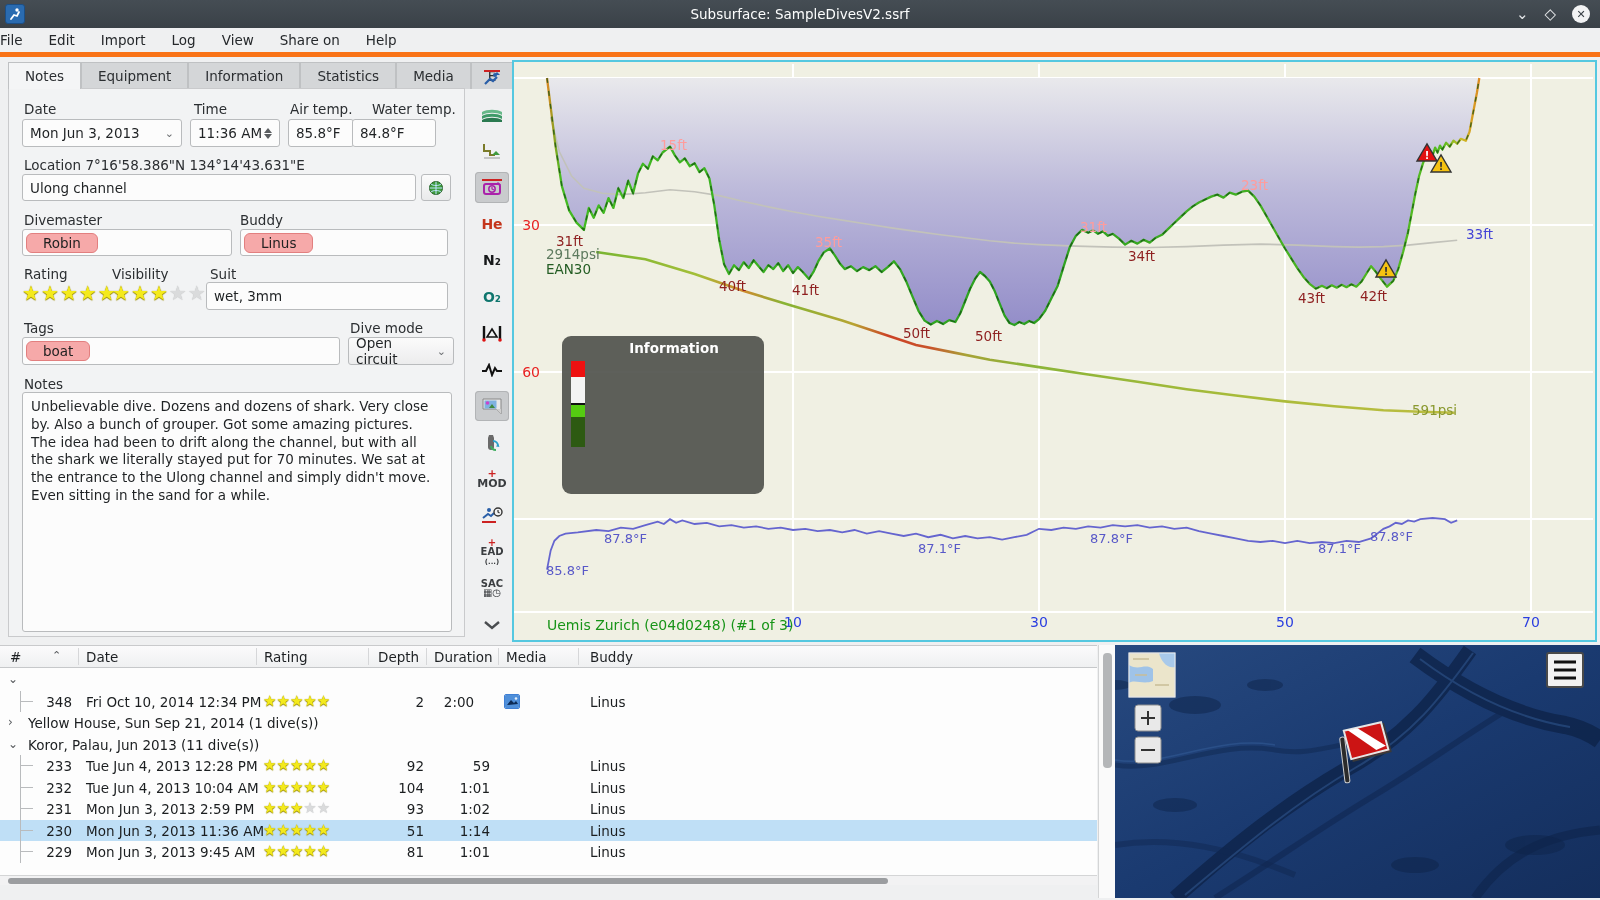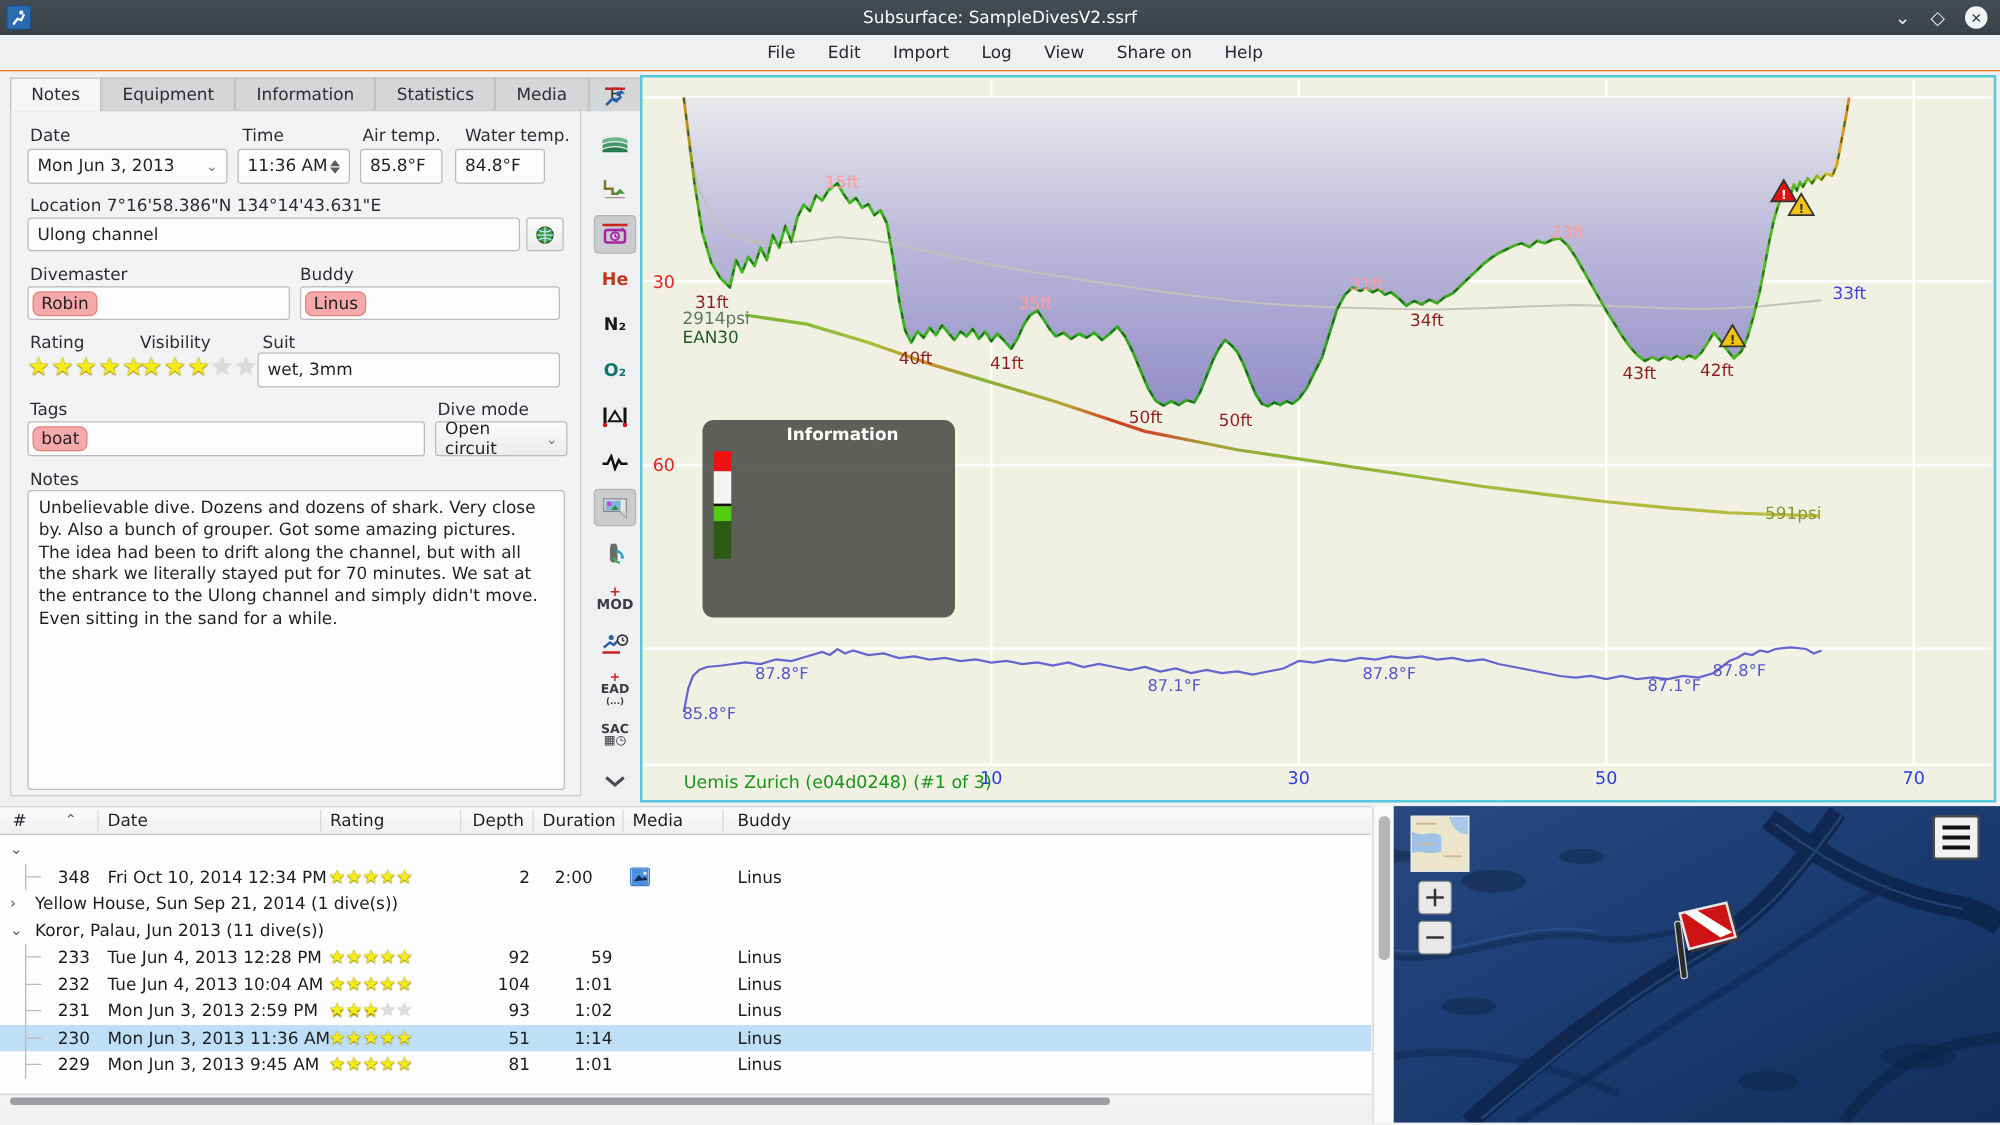--- a/index.html
+++ b/index.html
@@ -8,40 +8,40 @@
 
 
 .titlebar { position:absolute; left:0; top:0; width:1600px; height:28px; background:linear-gradient(#454d54,#3a4147); display:flex; align-items:center; }
 .appicon { width:20px; height:20px; margin-left:5px; border-radius:3px; background:#2a6bb0; border:1px solid #1c4f86; display:flex; align-items:center; justify-content:center; }
 .wintitle { position:absolute; left:0; right:0; text-align:center; color:#fcfdfd; font-size:13.5px; }
 .winbtns { position:absolute; right:10px; top:0; height:28px; display:flex; align-items:center; gap:16px; color:#e8eaec; }
 .winbtn { font-size:15px; cursor:default; line-height:1; }
 .closebtn { width:18px; height:18px; border-radius:50%; background:#f2f3f4; color:#3a4147; font-size:11px; font-weight:bold; display:flex; align-items:center; justify-content:center; }
 
 
-.menubar { position:absolute; left:0; top:28px; width:1600px; height:29px; background:#eff0f1; display:flex; align-items:center; padding-left:24px; gap:26px; border-bottom:1px solid #f97316;justify-content:center; }
+.menubar { position:absolute; left:0; top:28px; width:1600px; height:29px; background:#eff0f1; display:flex; align-items:center; padding-left:0; gap:26px; border-bottom:5px solid #f97316; }
 .menuitem { font-size:13.5px; color:#25282b; }
 
 
 .tabs { position:absolute; left:8px; top:62px; height:27px; display:flex; }
 .tab { height:27px; padding:0 16px; display:flex; align-items:center; font-size:13.5px; color:#2b2e31; background:#d4d6d8; border:1px solid #bfc1c3; border-bottom:none; }
 .tab.active { background:#f4f5f6; position:relative; z-index:2; }
 .tabscroll { height:27px; width:40px; background:#f4f5f6; display:flex; align-items:center; justify-content:center; gap:6px; color:#8a8d90; font-size:12px; }
 .tabframe { position:absolute; left:8px; top:88px; width:457px; height:549px; border:1px solid #c9cacc; background:#f2f3f4; }
 
 
 .flabel { position:absolute; font-size:13.5px; color:#2b2e31; }
 .field { position:absolute; background:#fcfcfc; border:1px solid #b9bbbd; border-radius:3px; font-size:13.5px; color:#1f2224; display:flex; align-items:center; padding:0 7px; }
 .combo .chev { margin-left:auto; color:#6a6d70; font-size:11px; }
 .spin { justify-content:space-between; }
 .spinarrows { display:flex; flex-direction:column; gap:1px; margin-left:auto; }
 .spinarrows i { width:0; height:0; border-left:4px solid transparent; border-right:4px solid transparent; }
 .spinarrows .up { border-bottom:5px solid #5a5d60; }
 .spinarrows .dn { border-top:5px solid #5a5d60; }
-.tagpill { background:#f6a9a9; border:1px solid #e27f7f; border-radius:6px; padding:1px 6px; font-size:13.5px; color:#222; }
+.tagpill { background:#f6a9a9; border:1px solid #e27f7f; border-radius:6px; padding:1px 16px; font-size:13.5px; color:#222; }
 .stars { position:absolute; display:flex; gap:1px; font-size:20px; line-height:1; }
 .star.on { color:#f4ea1c; text-shadow:0 0 1px #8a7d00, 0 1px 1px #9a8d00; }
 .star.off { color:#dadbdc; text-shadow:0 0 1px #b5b6b7; }
 .notesarea { position:absolute; background:#fcfcfc; border:1px solid #b9bbbd; border-radius:3px; font-size:13.5px; color:#1f2224; padding:5px 8px; line-height:1.32; white-space:pre-wrap; overflow:hidden; }
 .globebtn { position:absolute; background:linear-gradient(#fbfbfb,#e9eaeb); border:1px solid #b9bbbd; border-radius:3px; display:flex; align-items:center; justify-content:center; }
 
 
 .tbcol { position:absolute; left:470px; top:60px; width:44px; height:580px; display:flex; flex-direction:column; align-items:center; gap:6px; padding-top:3px; }
 .tbtn { width:34px; height:31px; border-radius:4px; display:flex; align-items:center; justify-content:center; background:transparent; }
 .tbtn.sel { background:#c9cbcd; box-shadow:inset 0 0 0 1px #b2b4b6; }
@@ -135,21 +135,21 @@
   <div class="field spin" style="left:190px;top:119px;width:90px;height:28px">
     <span>11:36 AM</span>
     <span class="spinarrows">
         <i class="up"></i>
         <i class="dn"></i>
       </span>
   </div>
   <div class="field" style="left:288px;top:119px;width:66px;height:28px">
       <span>85.8°F</span>
     </div>
-  <div class="field" style="left:364px;top:119px;width:72px;height:28px">
+  <div class="field" style="left:352px;top:119px;width:84px;height:28px">
       <span>84.8°F</span>
     </div>
 
   <div class="flabel" style="left:24px;top:157px">Location 7°16'58.386"N 134°14'43.631"E</div>
   <div class="field" style="left:22px;top:174px;width:394px;height:27px">
       <span>Ulong channel</span>
     </div>
   <div class="globebtn" style="left:421px;top:174px;width:30px;height:27px">
     <svg width="16" height="16" viewBox="0 0 16 16">
         <circle cx="8" cy="8" r="6.5" fill="#3f9e3f" stroke="#1f5c1f"></circle>

